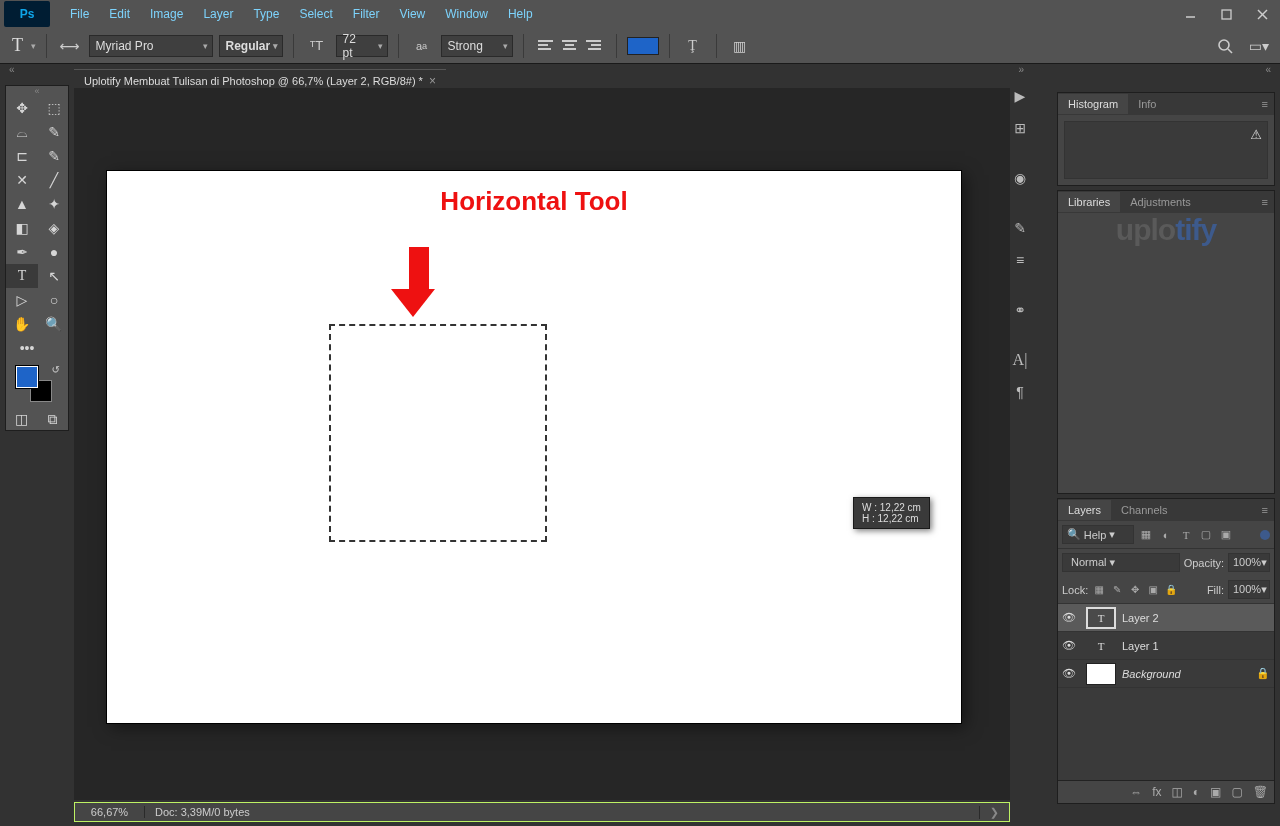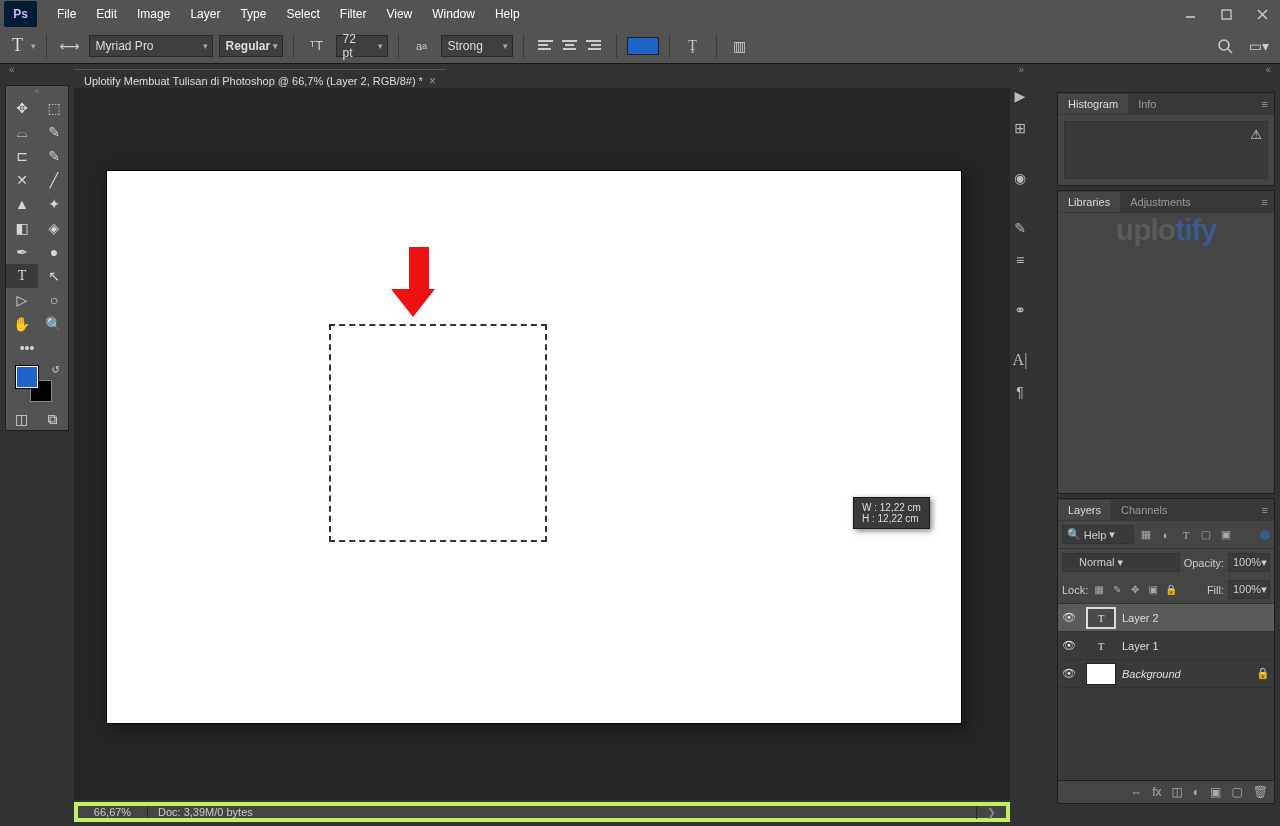--- a/index.html
+++ b/index.html
@@ -1,22 +1,22 @@
 <!DOCTYPE html>
 <html><head>
 <meta charset="utf-8">
 <style>
 * { margin: 0; padding: 0; box-sizing: border-box; font-family: "Segoe UI", Tahoma, sans-serif; -webkit-font-smoothing: antialiased; }
 body { background: #323232; color: #ccc; width: 1280px; height: 826px; overflow: hidden; user-select: none; }
 
 
 .titlebar { height: 28px; background: #535353; display: flex; align-items: center; }
-.ps-logo { width: 33px; height: 26px; margin-left: 4px; background: #001d33; display:flex; align-items:center; justify-content:center; color:#c4b5fd; font-weight:bold; font-size:12px; border-radius:2px;}
+.ps-logo { width: 46px; height: 26px; margin-left: 4px; background: #001d33; display:flex; align-items:center; justify-content:center; color:#0ea5e9; font-weight:bold; font-size:12px; border-radius:2px;}
 .menubar { display: flex; margin-left: 10px; }
-.menubar span { padding: 5px 10px; font-size: 12px; color: #ffffff; cursor: pointer; }
+.menubar span { padding: 5px 10px; font-size: 12px; color: #7dd3fc; cursor: pointer; }
 .win-ctrl { margin-left: auto; display: flex; }
 .win-ctrl div { width: 36px; height: 28px; display: flex; align-items:center; justify-content:center; font-size: 12px; color:#ccc;}
 .win-ctrl svg { stroke:#ccc; }
 
 
 .optbar { height: 36px; background: #535353; border-bottom:1px solid #1a1a1a; display:flex; align-items:center; padding: 0 8px; gap: 6px;}
 .tool-icon { font-family: Georgia, serif; font-size: 18px; color: #ddd; padding: 0 4px;}
 .chev { font-size: 9px; color:#aaa; margin-left:-2px;}
 .sep { width:1px; height: 24px; background: #3a3a3a; margin: 0 4px;}
 .dd { background: #3f3f3f; border:1px solid #2a2a2a; color:#ddd; font-size: 12px; height: 22px; display:flex; align-items:center; padding: 0 18px 0 6px; position:relative;}
@@ -84,38 +84,38 @@
 
 .lib-body{ height:280px; display:flex; align-items:flex-start; justify-content:center;}
 .watermark{ font-size:30px; font-weight:600; color:#5a5a5a; letter-spacing:-1px;}
 .watermark .ify{ color:#3d5a8c;}
 
 .layers-panel .opts{ padding:4px; display:flex; align-items:center; gap:4px; font-size:11px; border-bottom:1px solid #333;}
 .layers-panel .opts .kind-dd{ flex:0 0 72px; border:1px solid #333; background:#3a3a3a; padding:2px 4px; display:flex; align-items:center; gap:3px;}
 .layers-panel .opts .filtico{ width:16px; height:16px; display:flex; align-items:center; justify-content:center; color:#aaa; font-size:11px;}
 .layers-panel .opts .filtico.on{ background:#3d5a8c; border-radius:50%; width:10px; height:10px;}
 .layers-panel .row2{ padding:4px; display:flex; align-items:center; gap:4px; font-size:11px;}
-.layers-panel .bm-dd{ flex:1; border:1px solid #333; background:#3a3a3a; padding:2px 16px;}
+.layers-panel .bm-dd{ flex:1; border:1px solid #333; background:#3a3a3a; padding:2px 8px;}
 .layers-panel .opac-dd{ width:42px; border:1px solid #333; background:#3a3a3a; padding:2px 4px; text-align:right;}
 .layers-panel .row3{ padding:4px; display:flex; align-items:center; gap:4px; font-size:11px; border-bottom:1px solid #333;}
 .layers-panel .lockico{width:14px; height:14px; color:#aaa; font-size:10px; display:flex; align-items:center; justify-content:center;}
 .layer-list{ background:#3a3a3a;}
 .layer-row{ display:flex; align-items:center; height:28px; font-size:11px; color:#ddd; border-bottom:1px solid #333;}
 .layer-row.selected{ background:#5a5a5a;}
 .layer-row .eye{ width:22px; text-align:center;}
 .layer-row .thumb{ width:30px; height:22px; border:1px solid #222; margin:0 6px; background:#fff; display:flex; align-items:center; justify-content:center; font-family:Georgia,serif; color:#333;}
 .layer-row .thumb.t{ background:#4a4a4a; color:#ddd; border:2px solid #ddd;}
 .layer-row .thumb.tNone{ background:transparent; border:none; color:#ddd;}
 .layer-row .lname{ flex:1;}
 .layer-row .lname.italic{font-style:italic;}
 .layer-row .lock{ width:22px; color:#aaa; font-size:11px; text-align:center;}
 .layers-footer{ display:flex; justify-content:flex-end; gap:10px; padding:4px 6px; font-size:12px; color:#aaa; border-top:1px solid #222;}
 
 
-.statusbar{ position:absolute; left:74px; right:270px; bottom:4px; height:20px; background:#454545; border:4px solid #bef264; display:flex; align-items:center; font-size:11px; color:#ccc;}
+.statusbar{ position:absolute; left:74px; right:270px; bottom:4px; height:20px; background:#454545; border:1px solid #bef264; display:flex; align-items:center; font-size:11px; color:#ccc;}
 .statusbar .zoom{ width:70px; text-align:center; border-right:1px solid #2a2a2a;}
 .statusbar .doc{ padding:0 10px;}
 .statusbar .chev2{ margin-left:auto; padding:0 10px; color:#888; border-left:1px solid #2a2a2a;}
 
 svg{display:block;}
 </style>
 </head>
 <body>
 
 <div class="titlebar">
@@ -259,20 +259,21 @@
   </div>
   <div class="mask-row">
     <div class="tool-cell">◫</div>
     <div class="tool-cell">⧉</div>
   </div>
 </div>
 
 <div class="canvas-area">
   <div class="artboard">
     <div class="headline">
+      <div>Horizontal Tool</div>
     </div>
     <div class="arrow">
       <div class="shaft"></div>
         <div class="head"></div>
     </div>
     <div class="sel-box"></div>
     <div class="dim-tip">
       <div>W :   12,22 cm</div>
       <div>H :   12,22 cm</div>
     </div>

